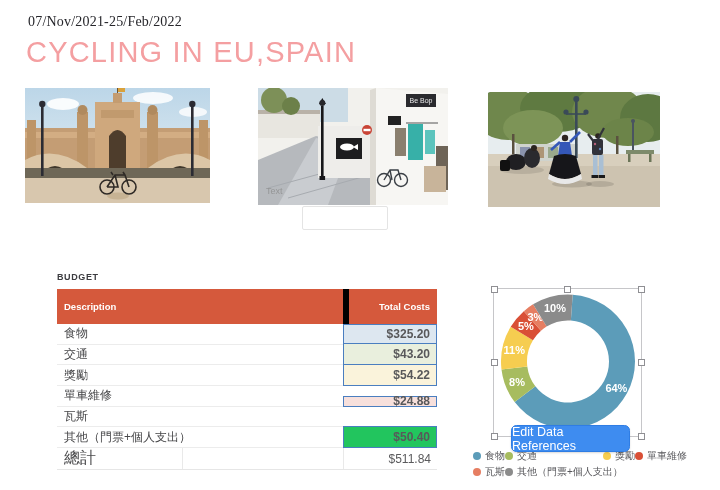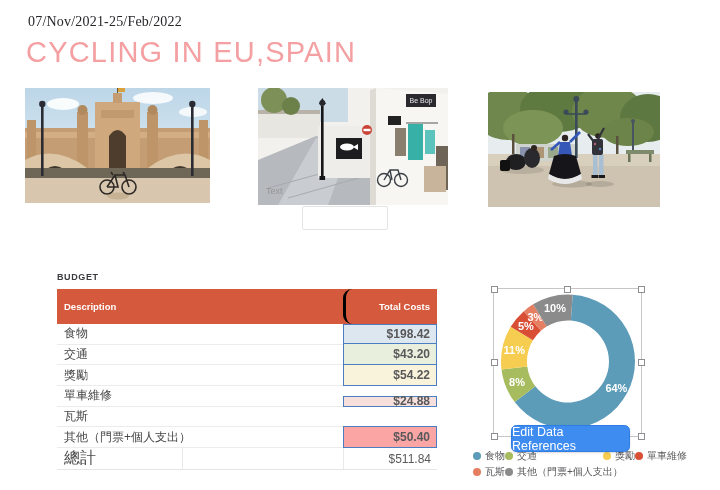--- a/index.html
+++ b/index.html
@@ -28,21 +28,21 @@
     background:#ffffff;border:1px solid #e4e4e4;border-radius:2px;
   }
   
   .budget-label{
     position:absolute;left:57px;top:272px;font-size:9px;font-weight:600;
     color:#3c3c40;letter-spacing:.6px;
   }
   .table{position:absolute;left:57px;top:289px;width:380px;}
   .t-head{display:flex;height:35px;color:#fff;font-size:9.5px;font-weight:700;align-items:center;}
   .t-head .c1{width:286px;padding-left:7px;box-sizing:border-box;height:100%;display:flex;align-items:center;}
-  .t-head .c2{flex:1;padding-right:7px;box-sizing:border-box;height:100%;display:flex;align-items:center;justify-content:flex-end;border-left:3px solid #000000;border-radius:9px;}
+  .t-head .c2{flex:1;padding-right:7px;box-sizing:border-box;height:100%;display:flex;align-items:center;justify-content:flex-end;border-left:6px solid #000000;}
   .t-row{display:flex;height:20.7px;align-items:stretch;}
   .t-label{
     width:286px;box-sizing:border-box;padding-left:7px;font-size:12px;color:#474749;
     display:flex;align-items:center;border-bottom:1px solid #ececec;
   }
   .t-value{
     flex:1;box-sizing:border-box;border:1.5px solid #4a7ec0;margin-top:-1.5px;
     font-size:12px;font-weight:700;color:#58585a;display:flex;align-items:center;
     justify-content:flex-end;padding-right:6px;
   }
@@ -227,40 +227,40 @@
 
   <div class="budget-label">BUDGET</div>
   <div class="table">
     <div class="t-head" id="table-head" style="background: rgb(213, 89, 60);">
       <div class="c1">Description</div>
       <div class="c2">Total Costs</div>
     </div>
     <div id="table-body">
         <div class="t-row">
           <div class="t-label">食物</div>
-          <div class="t-value" style="background: rgb(221, 231, 240); border-color: rgb(74, 126, 192);">$198.42</div>
+          <div class="t-value" style="background: rgb(221, 231, 240); border-color: rgb(74, 126, 192);">$325.20</div>
         </div>
         <div class="t-row">
           <div class="t-label">交通</div>
           <div class="t-value" style="background: rgb(233, 239, 221); border-color: rgb(74, 126, 192);">$43.20</div>
         </div>
         <div class="t-row">
           <div class="t-label">獎勵</div>
           <div class="t-value" style="background: rgb(250, 243, 219); border-color: rgb(74, 126, 192);">$54.22</div>
         </div>
         <div class="t-row">
           <div class="t-label">單車維修</div>
           <div class="t-value" style="background: rgb(247, 224, 220); border-color: rgb(74, 126, 192); margin-top: 10px;">$24.88</div>
         </div>
         <div class="t-row">
           <div class="t-label">瓦斯</div>
         </div>
         <div class="t-row">
           <div class="t-label">其他（門票+個人支出）</div>
-          <div class="t-value" style="background: #fca5a5; border-color: rgb(74, 126, 192);">$50.40</div>
+          <div class="t-value" style="background: #22c55e; border-color: rgb(74, 126, 192);">$50.40</div>
         </div>
       </div>
     <div class="t-total">
       <div class="tl">總計</div>
       <div class="tm"></div>
       <div class="tv">$511.84</div>
     </div>
   </div>
 
   <div class="chart-box">

